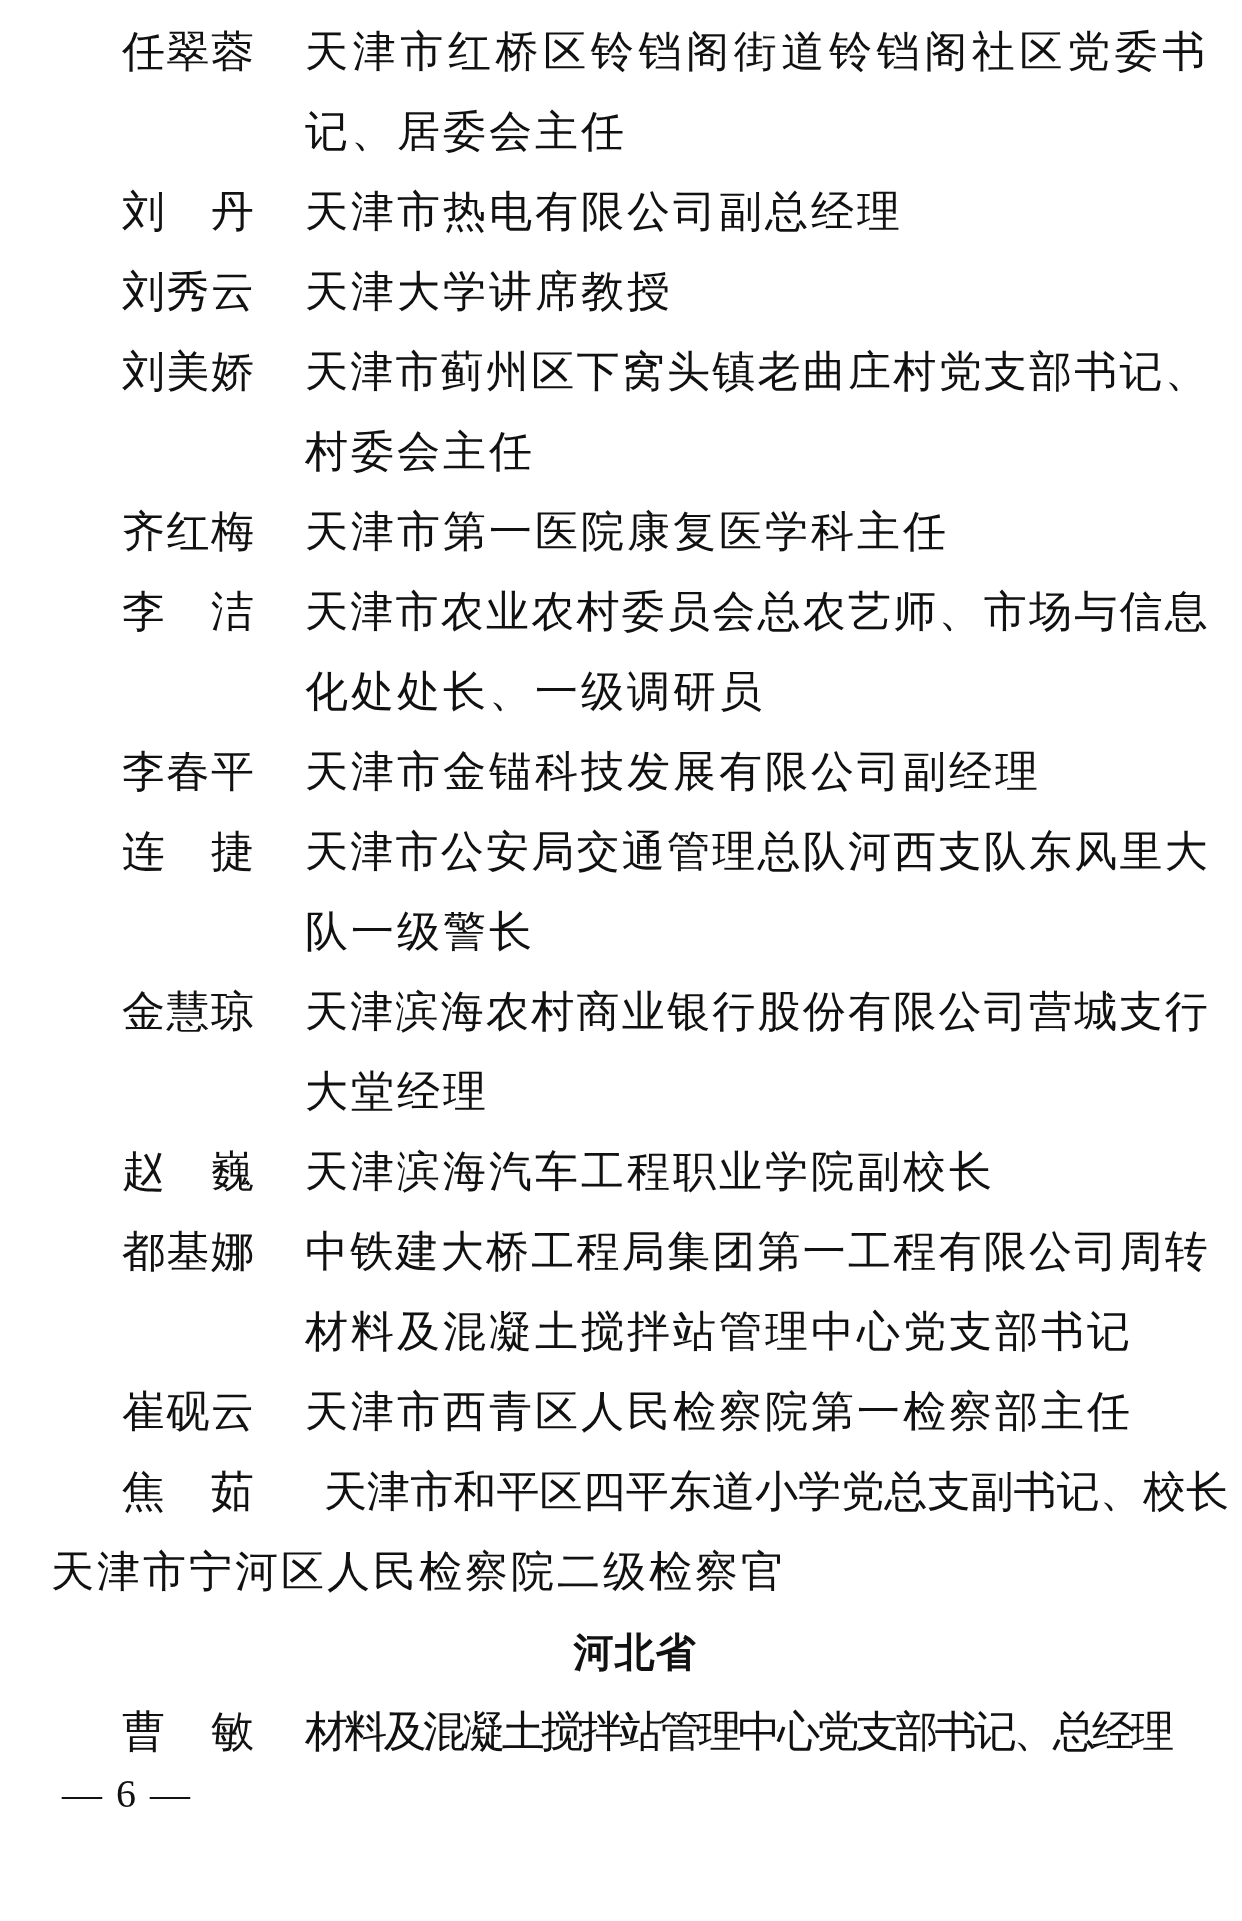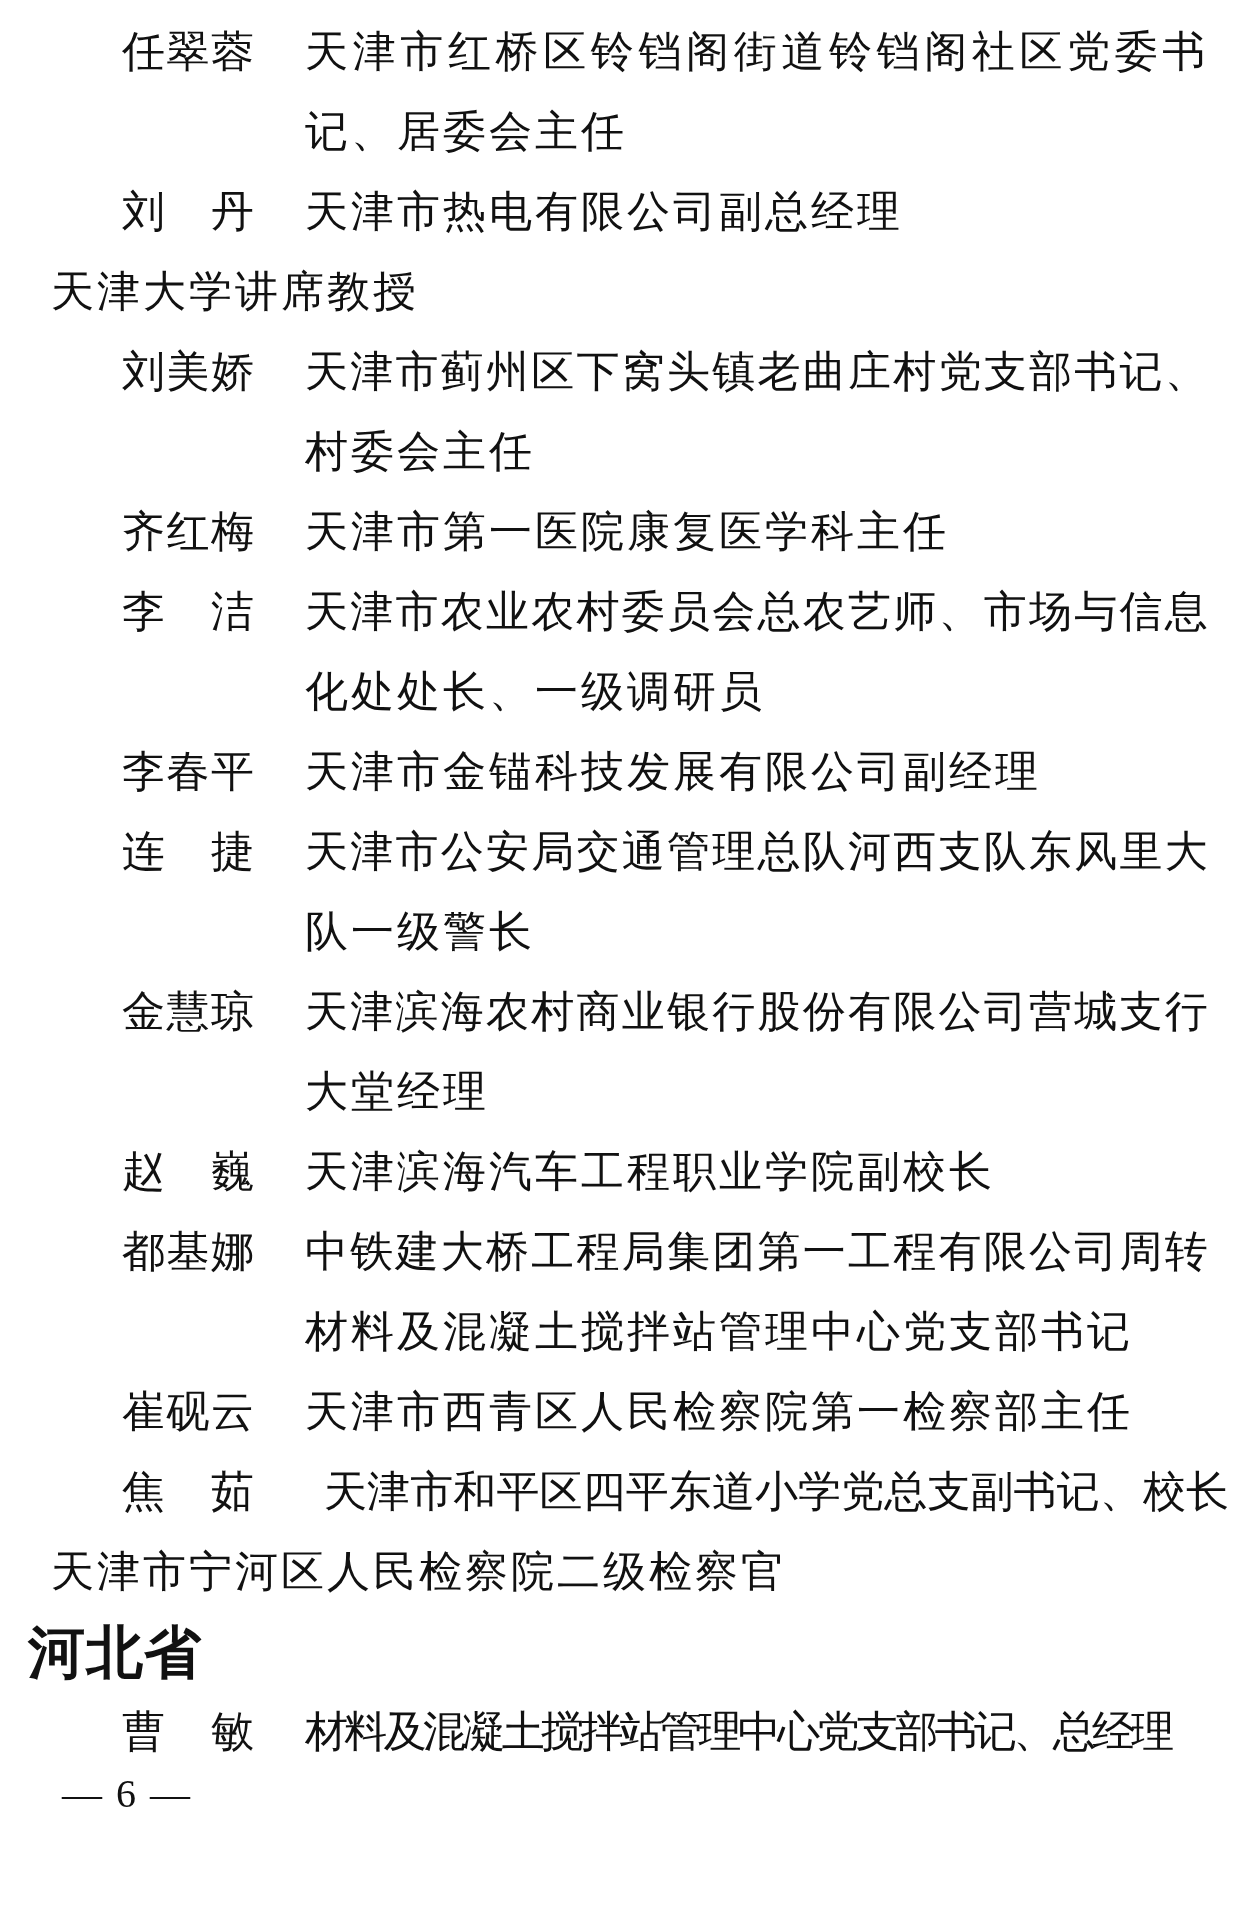--- a/index.html
+++ b/index.html
@@ -43,23 +43,24 @@
     flex:0 0 auto;
   }
   .line{
     letter-spacing:3px;
     white-space:nowrap;
   }
   .section-header{
     margin-left:28px;
     font-family:"Liberation Sans","DejaVu Sans",sans-serif;
     font-weight:bold;
-    font-size:57px;
+    font-size:40px;
     line-height:80px;
     letter-spacing:1px;
+    text-align:center;
   }
   .footer{
     position:absolute;
     left:62px;
     top:1772px;
     font-size:40px;
     line-height:44px;
     letter-spacing:2px;
     color:#111111;
   }
@@ -76,20 +77,21 @@
           <div class="line">记、居委会主任</div>
         </div>
       </div>
       <div class="row">
         <div class="name">刘丹</div>
         <div class="title">
           <div class="line">天津市热电有限公司副总经理</div>
         </div>
       </div>
       <div class="row">
+        <div class="name">刘秀云</div>
         <div class="title">
           <div class="line">天津大学讲席教授</div>
         </div>
       </div>
       <div class="row">
         <div class="name">刘美娇</div>
         <div class="title">
           <div class="line" style="letter-spacing: 2.25px;">天津市蓟州区下窝头镇老曲庄村党支部书记、</div>
           <div class="line">村委会主任</div>
         </div>

